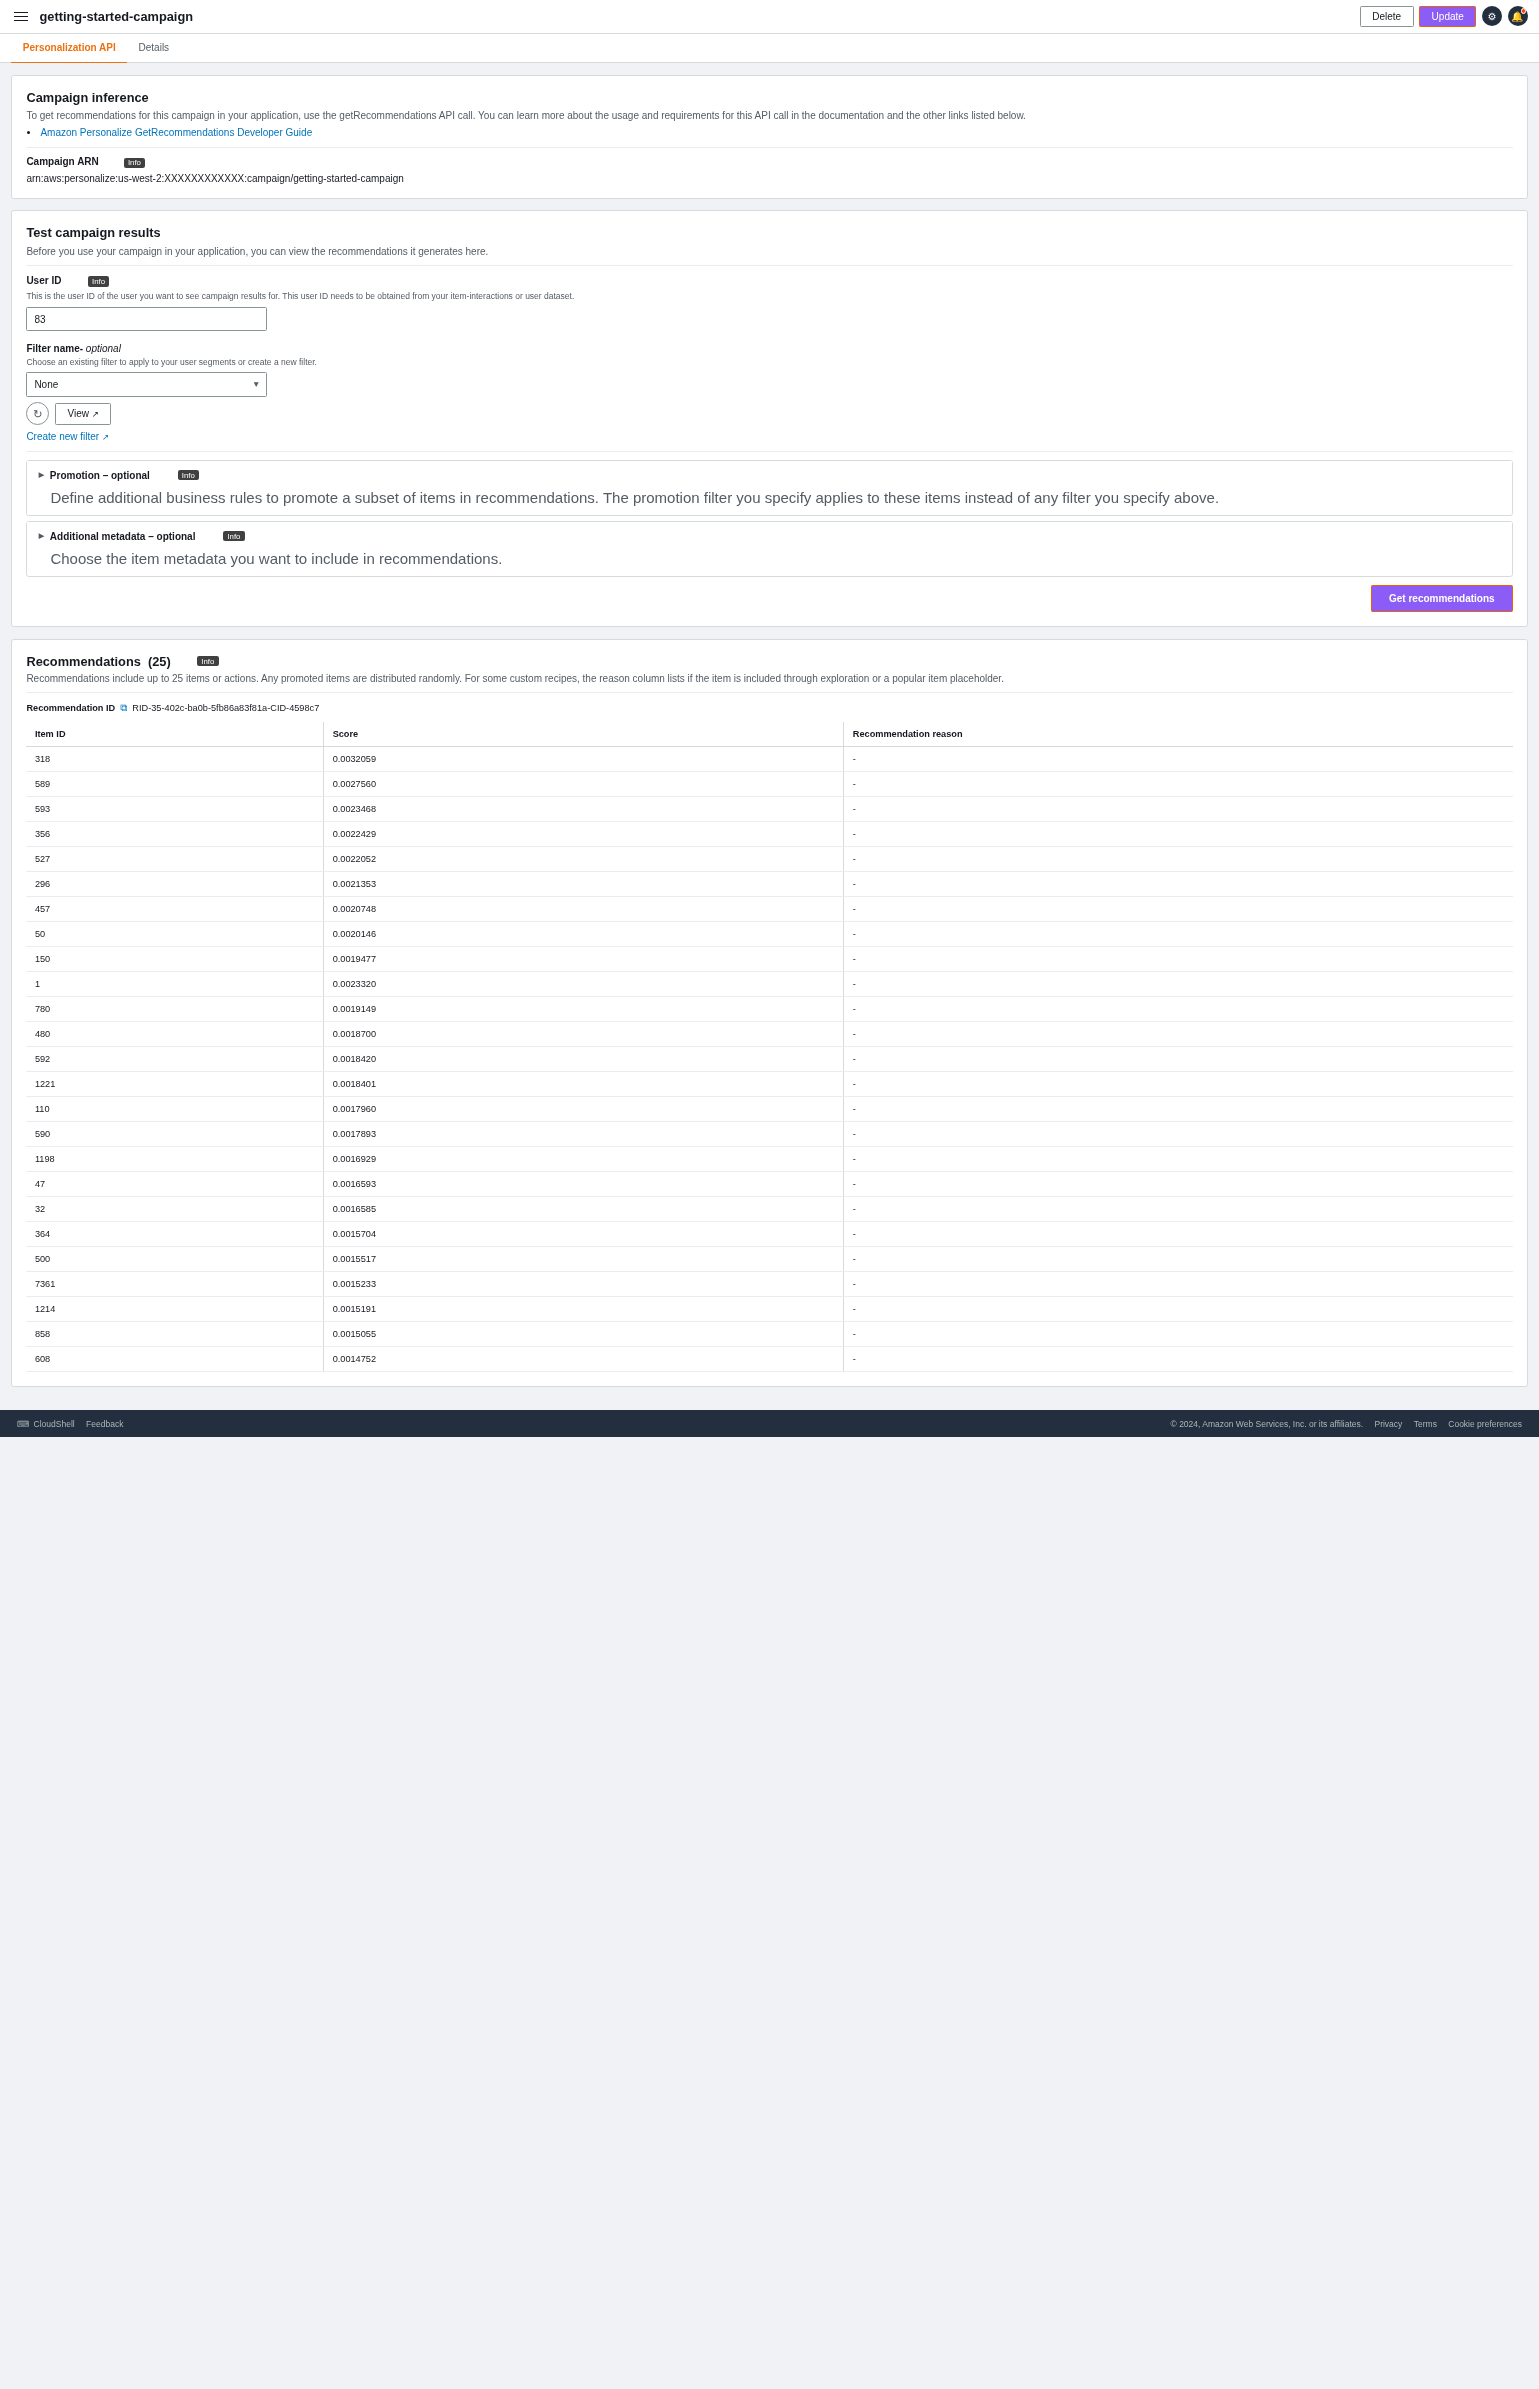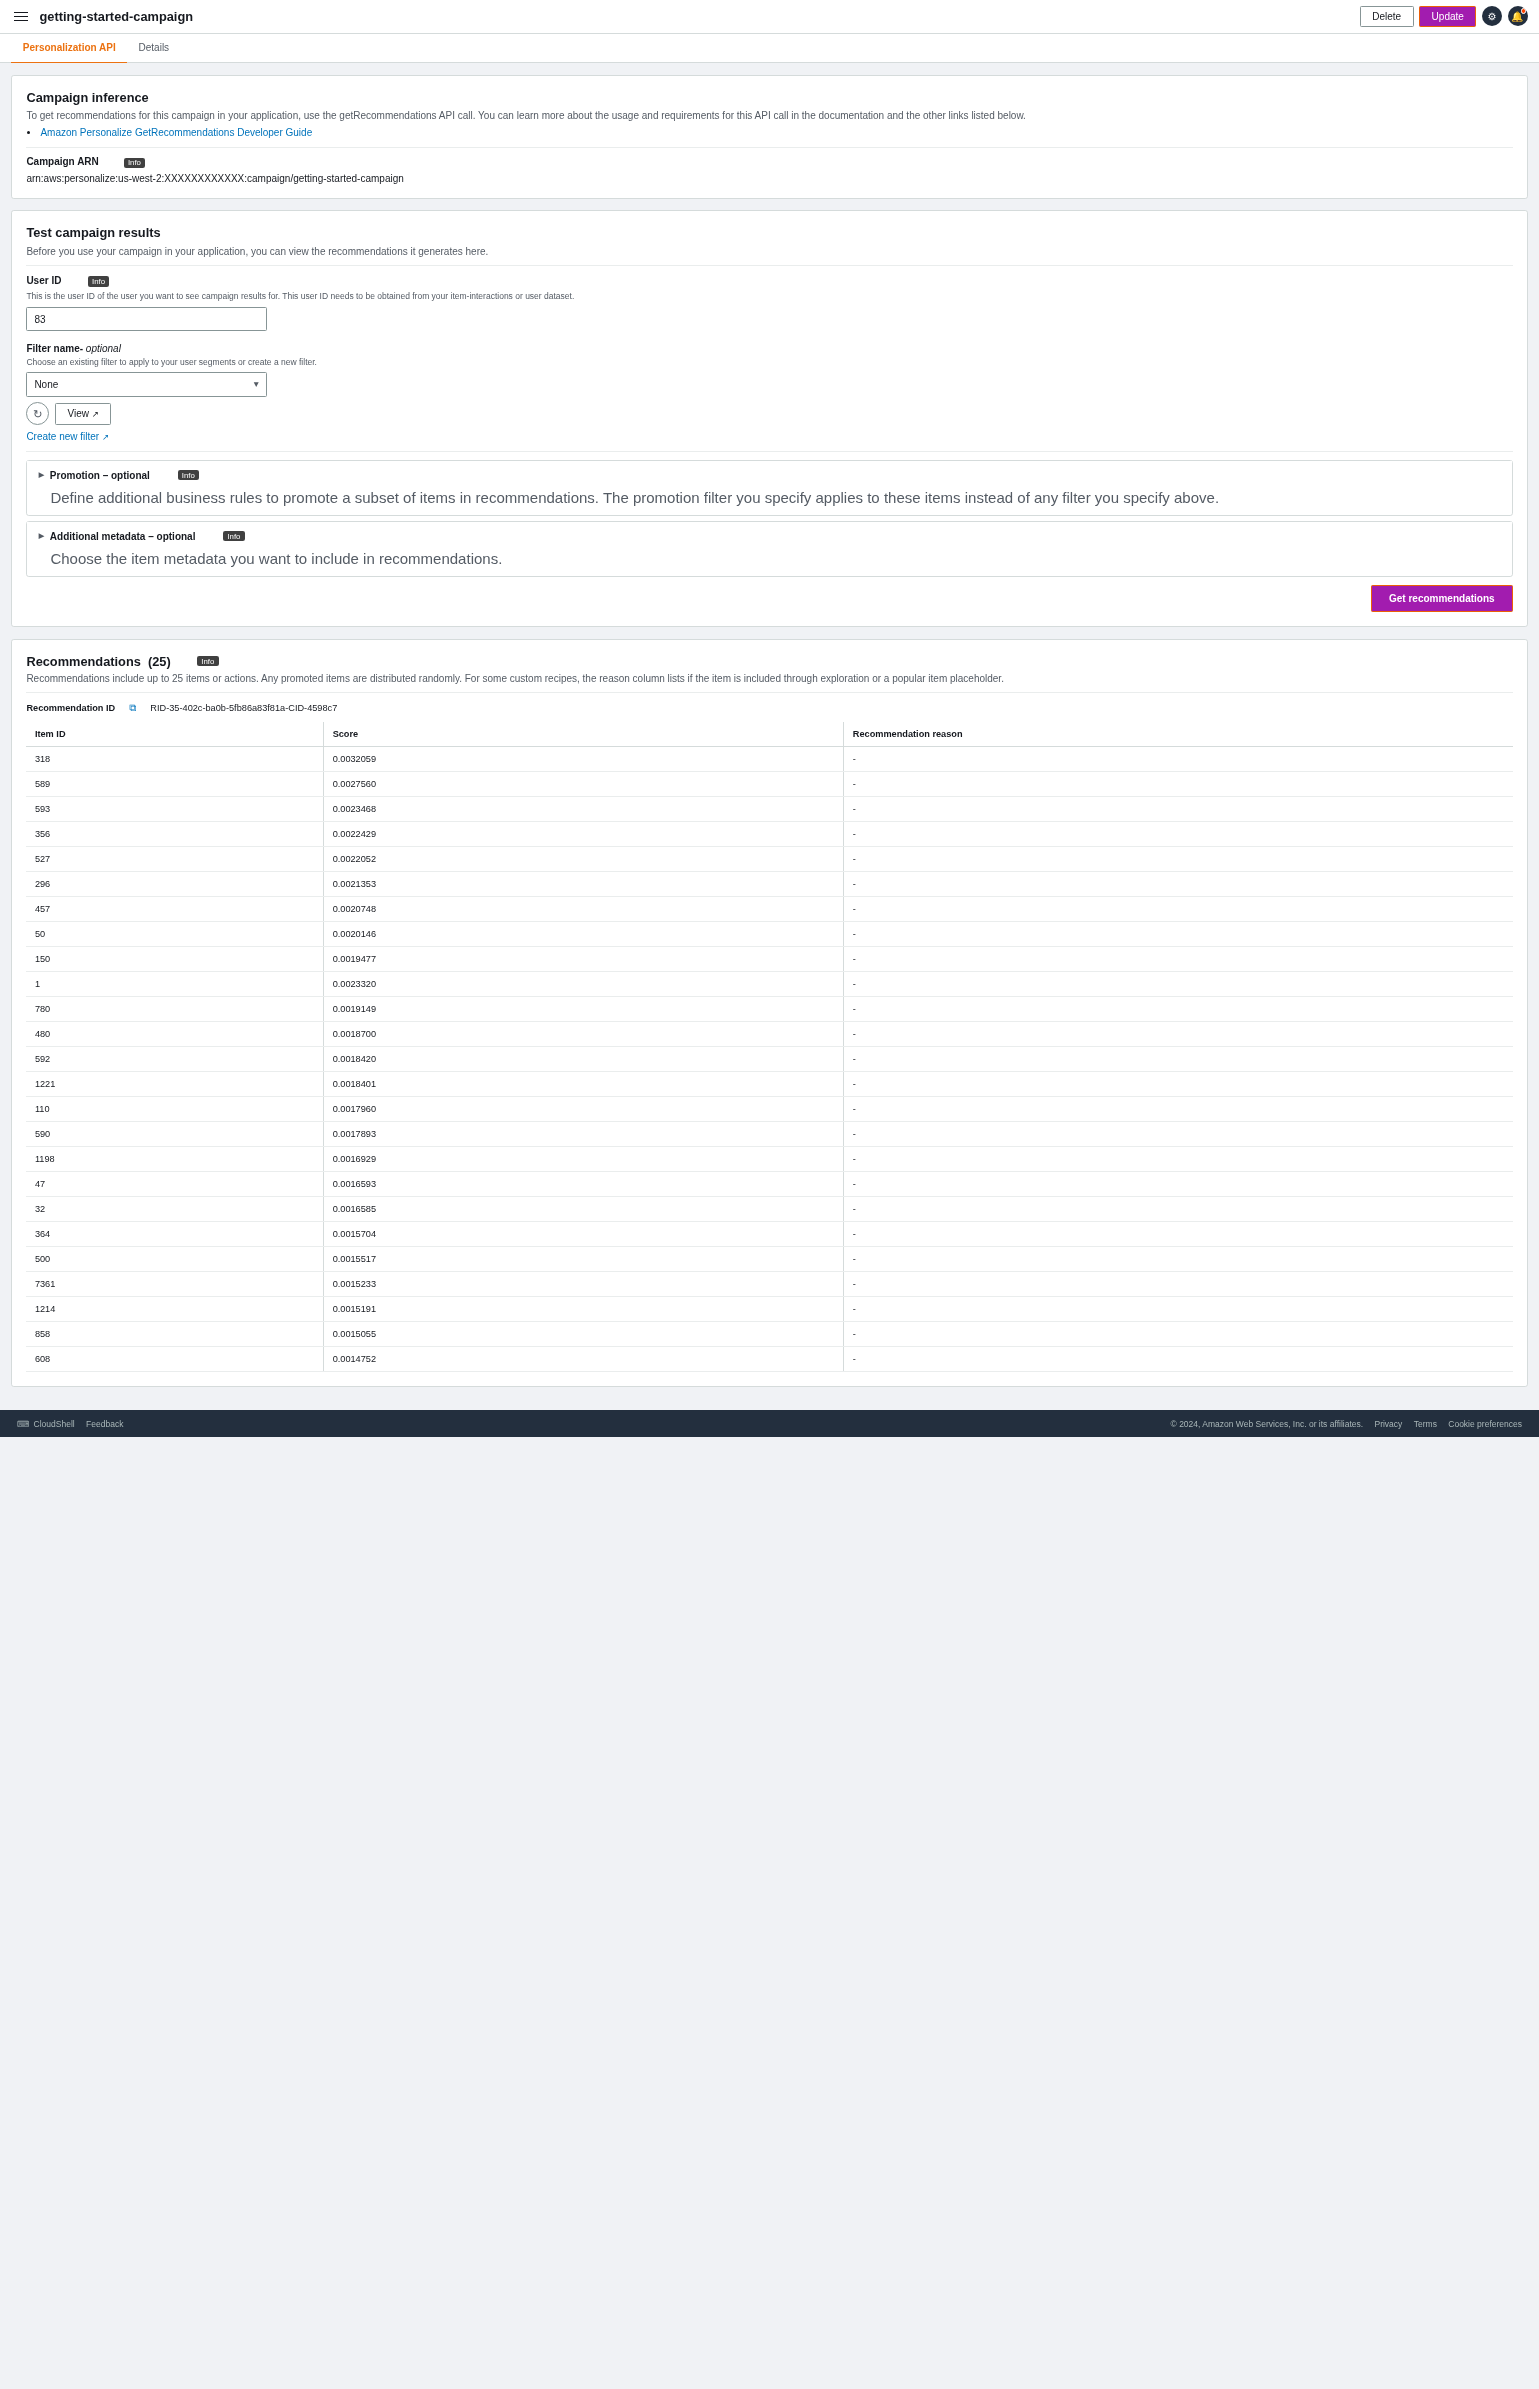--- a/index.html
+++ b/index.html
@@ -11,21 +11,21 @@
       background: #fff; padding: 5.7px 11.4px; border-bottom: 0.7px solid #d5dbdb;
       position: relative;
       gap: 36px;
     }
     .page-title { font-size: 12.8px; font-weight: 700; color: #16191f; }
     .btn-delete {
       background: #fff; border: 0.7px solid #879596; color: #16191f;
       padding: 4.3px 11.4px; border-radius: 1.4px; cursor: pointer; font-size: 10px;
     }
     .btn-update {
-      background: #a21caf; border: 0.7px solid #eb5f07; color: #fff;
+      background: #8b5cf6; border: 0.7px solid #eb5f07; color: #fff;
       padding: 4.3px 11.4px; border-radius: 1.4px; cursor: pointer; font-size: 10px;
     }
     .settings-icon {
       width: 20px; height: 20px; background: #232f3e; border-radius: 50%;
       display: flex; align-items: center; justify-content: center; color: #fff; font-size: 10px; cursor: pointer;
     }
 
     
     .tabs-bar {
       background: #fff; border-bottom: 0.7px solid #d5dbdb; padding: 0 11.4px;
@@ -104,21 +104,21 @@
       font-size: 10px; font-weight: 600; background: #fff;
     }
     .expand-arrow { font-size: 7px; color: #545b64; }
     .expandable-body { padding: 0 11.4px 8.5px 23px; font-size: 15px; color: #545b64; }
 
     
     .rec-title { font-size: 12.8px; font-weight: 700; color: #16191f; }
     .rec-count {
       display: inline-block; margin-left: 2.8px;
     }
-    .rec-id-row { display: flex; align-items: center; gap: 14px; margin-bottom: 8.5px; }
+    .rec-id-row { display: flex; align-items: center; gap: 5px; margin-bottom: 8.5px; }
     .copy-icon { cursor: pointer; color: #0073bb; font-size: 10px; }
 
     
     .rec-table { width: 100%; border-collapse: collapse; margin-top: 5.7px; }
     .rec-table thead tr { border-bottom: 1.4px solid #d5dbdb; }
     .rec-table th {
       text-align: left; padding: 7px 8.5px; font-size: 9.2px; font-weight: 600;
       color: #16191f; background: #fff;
     }
     .rec-table td {

